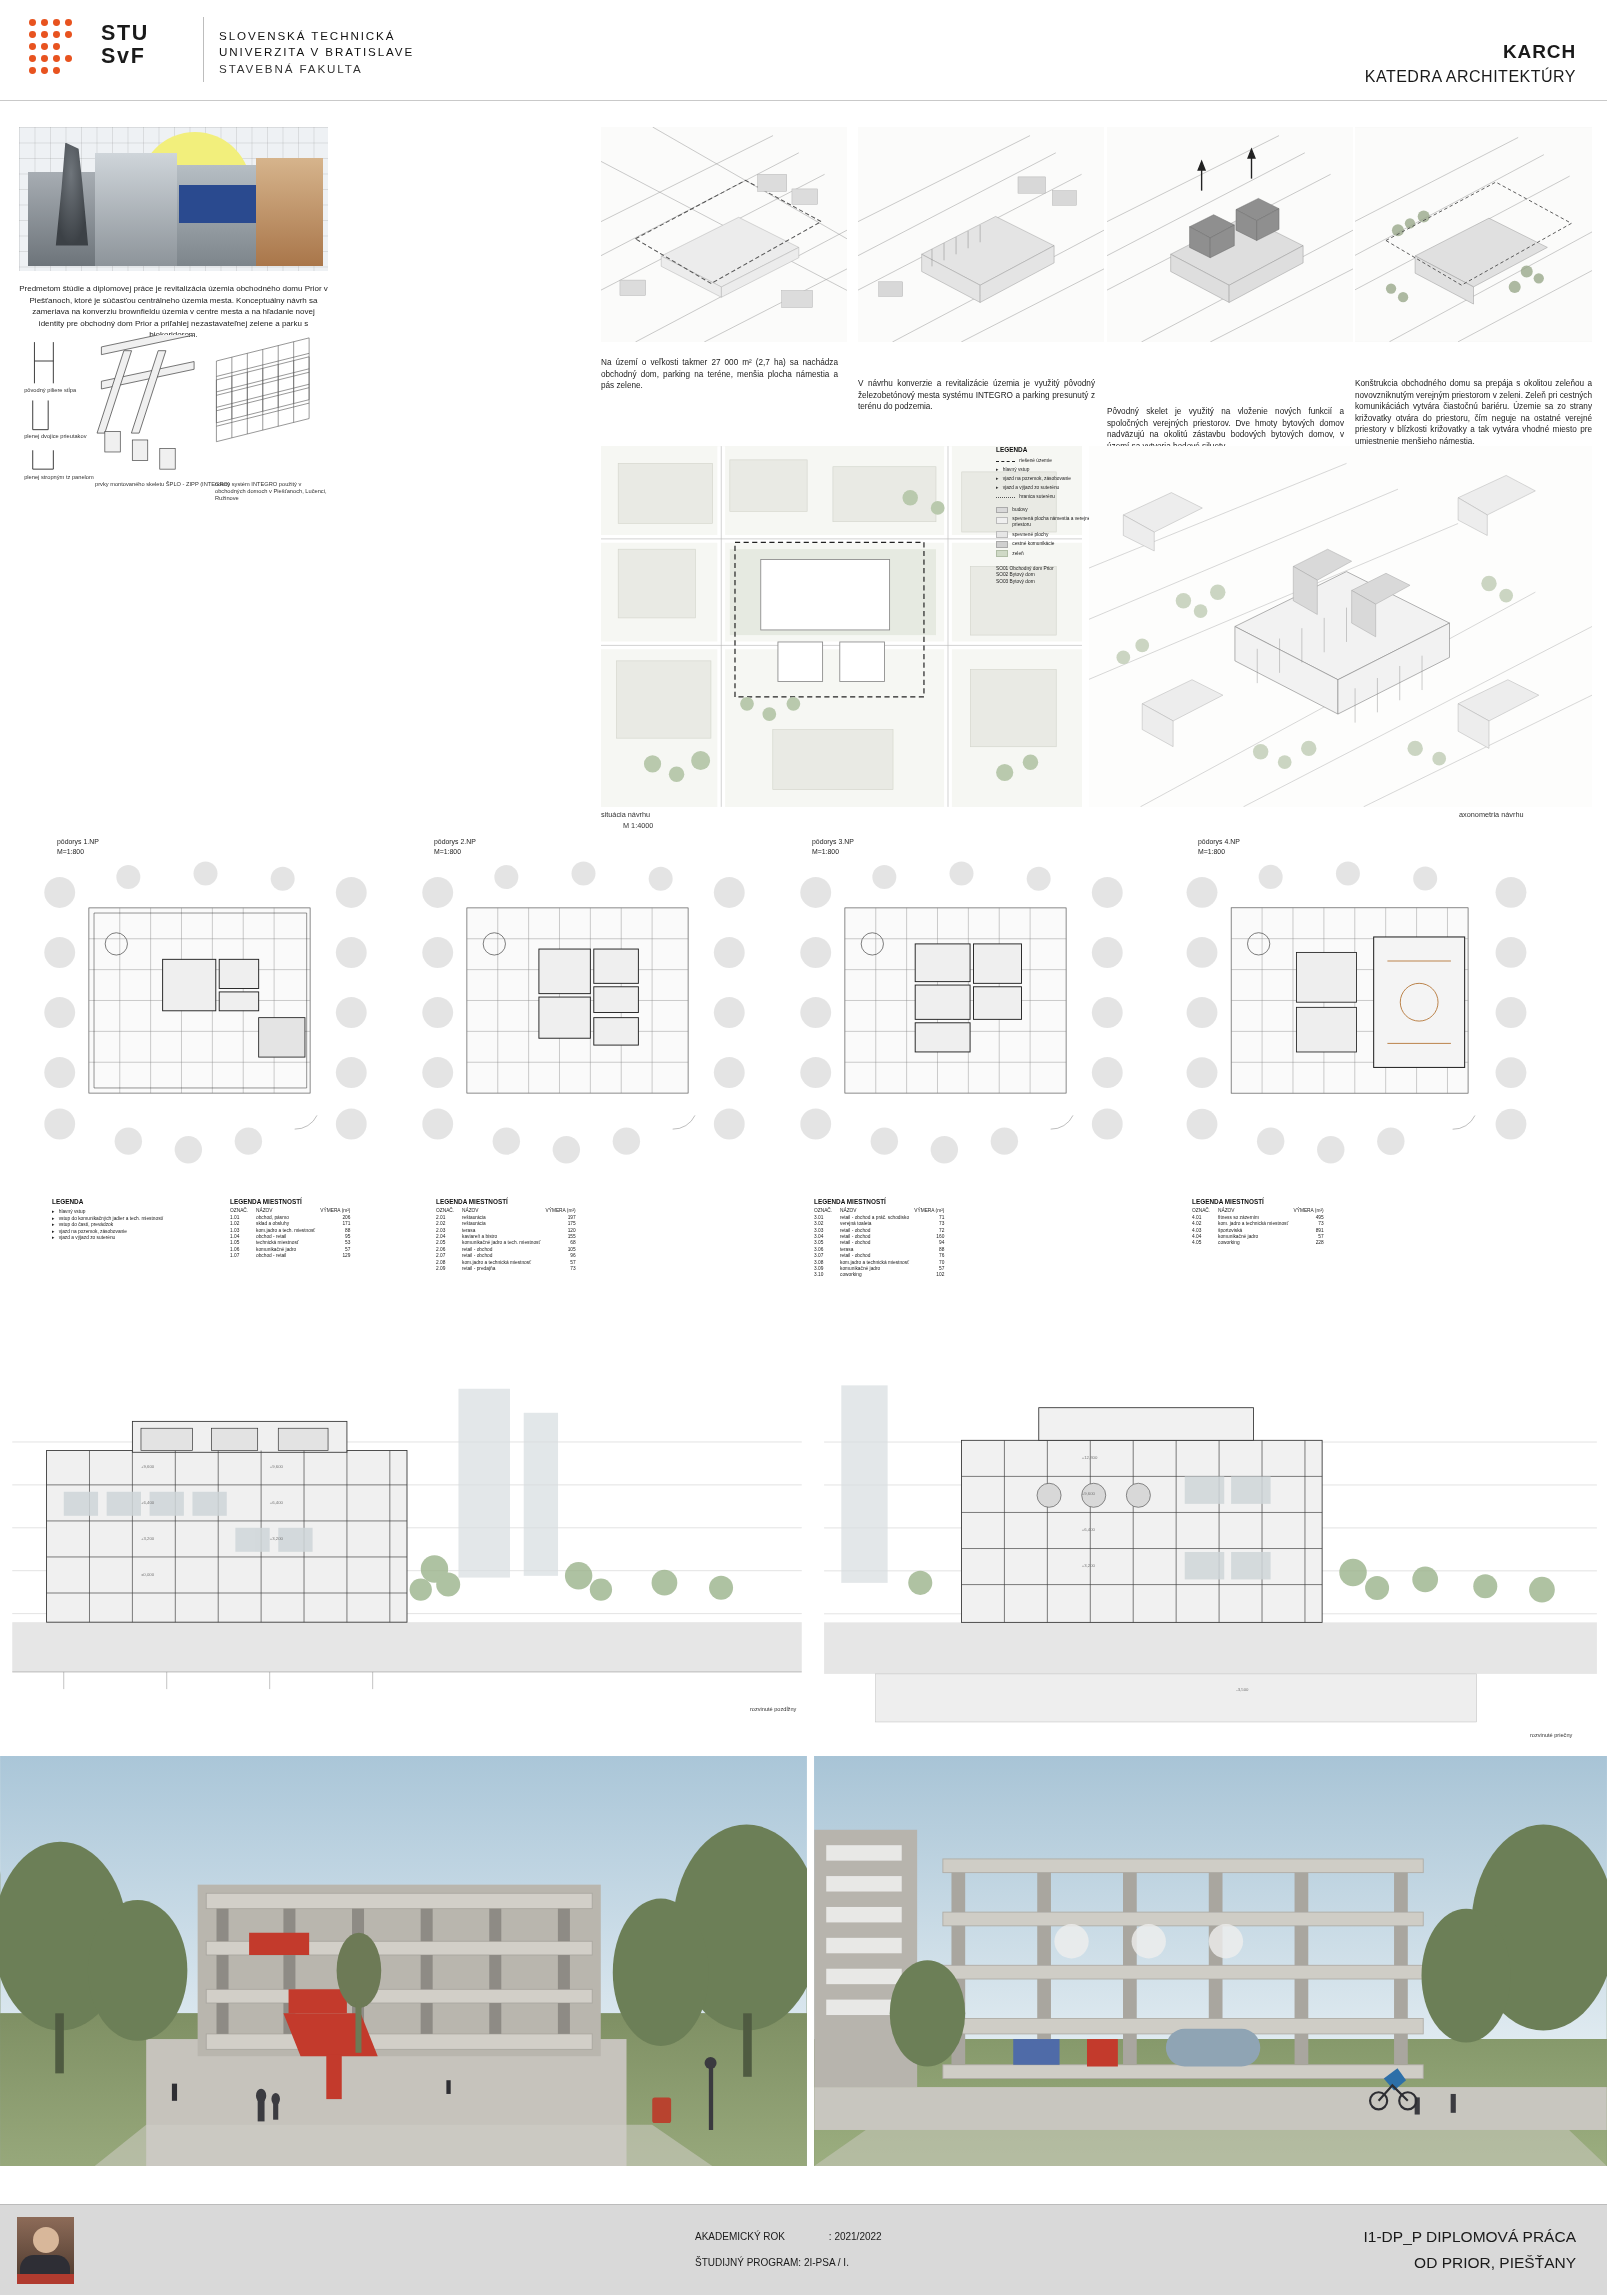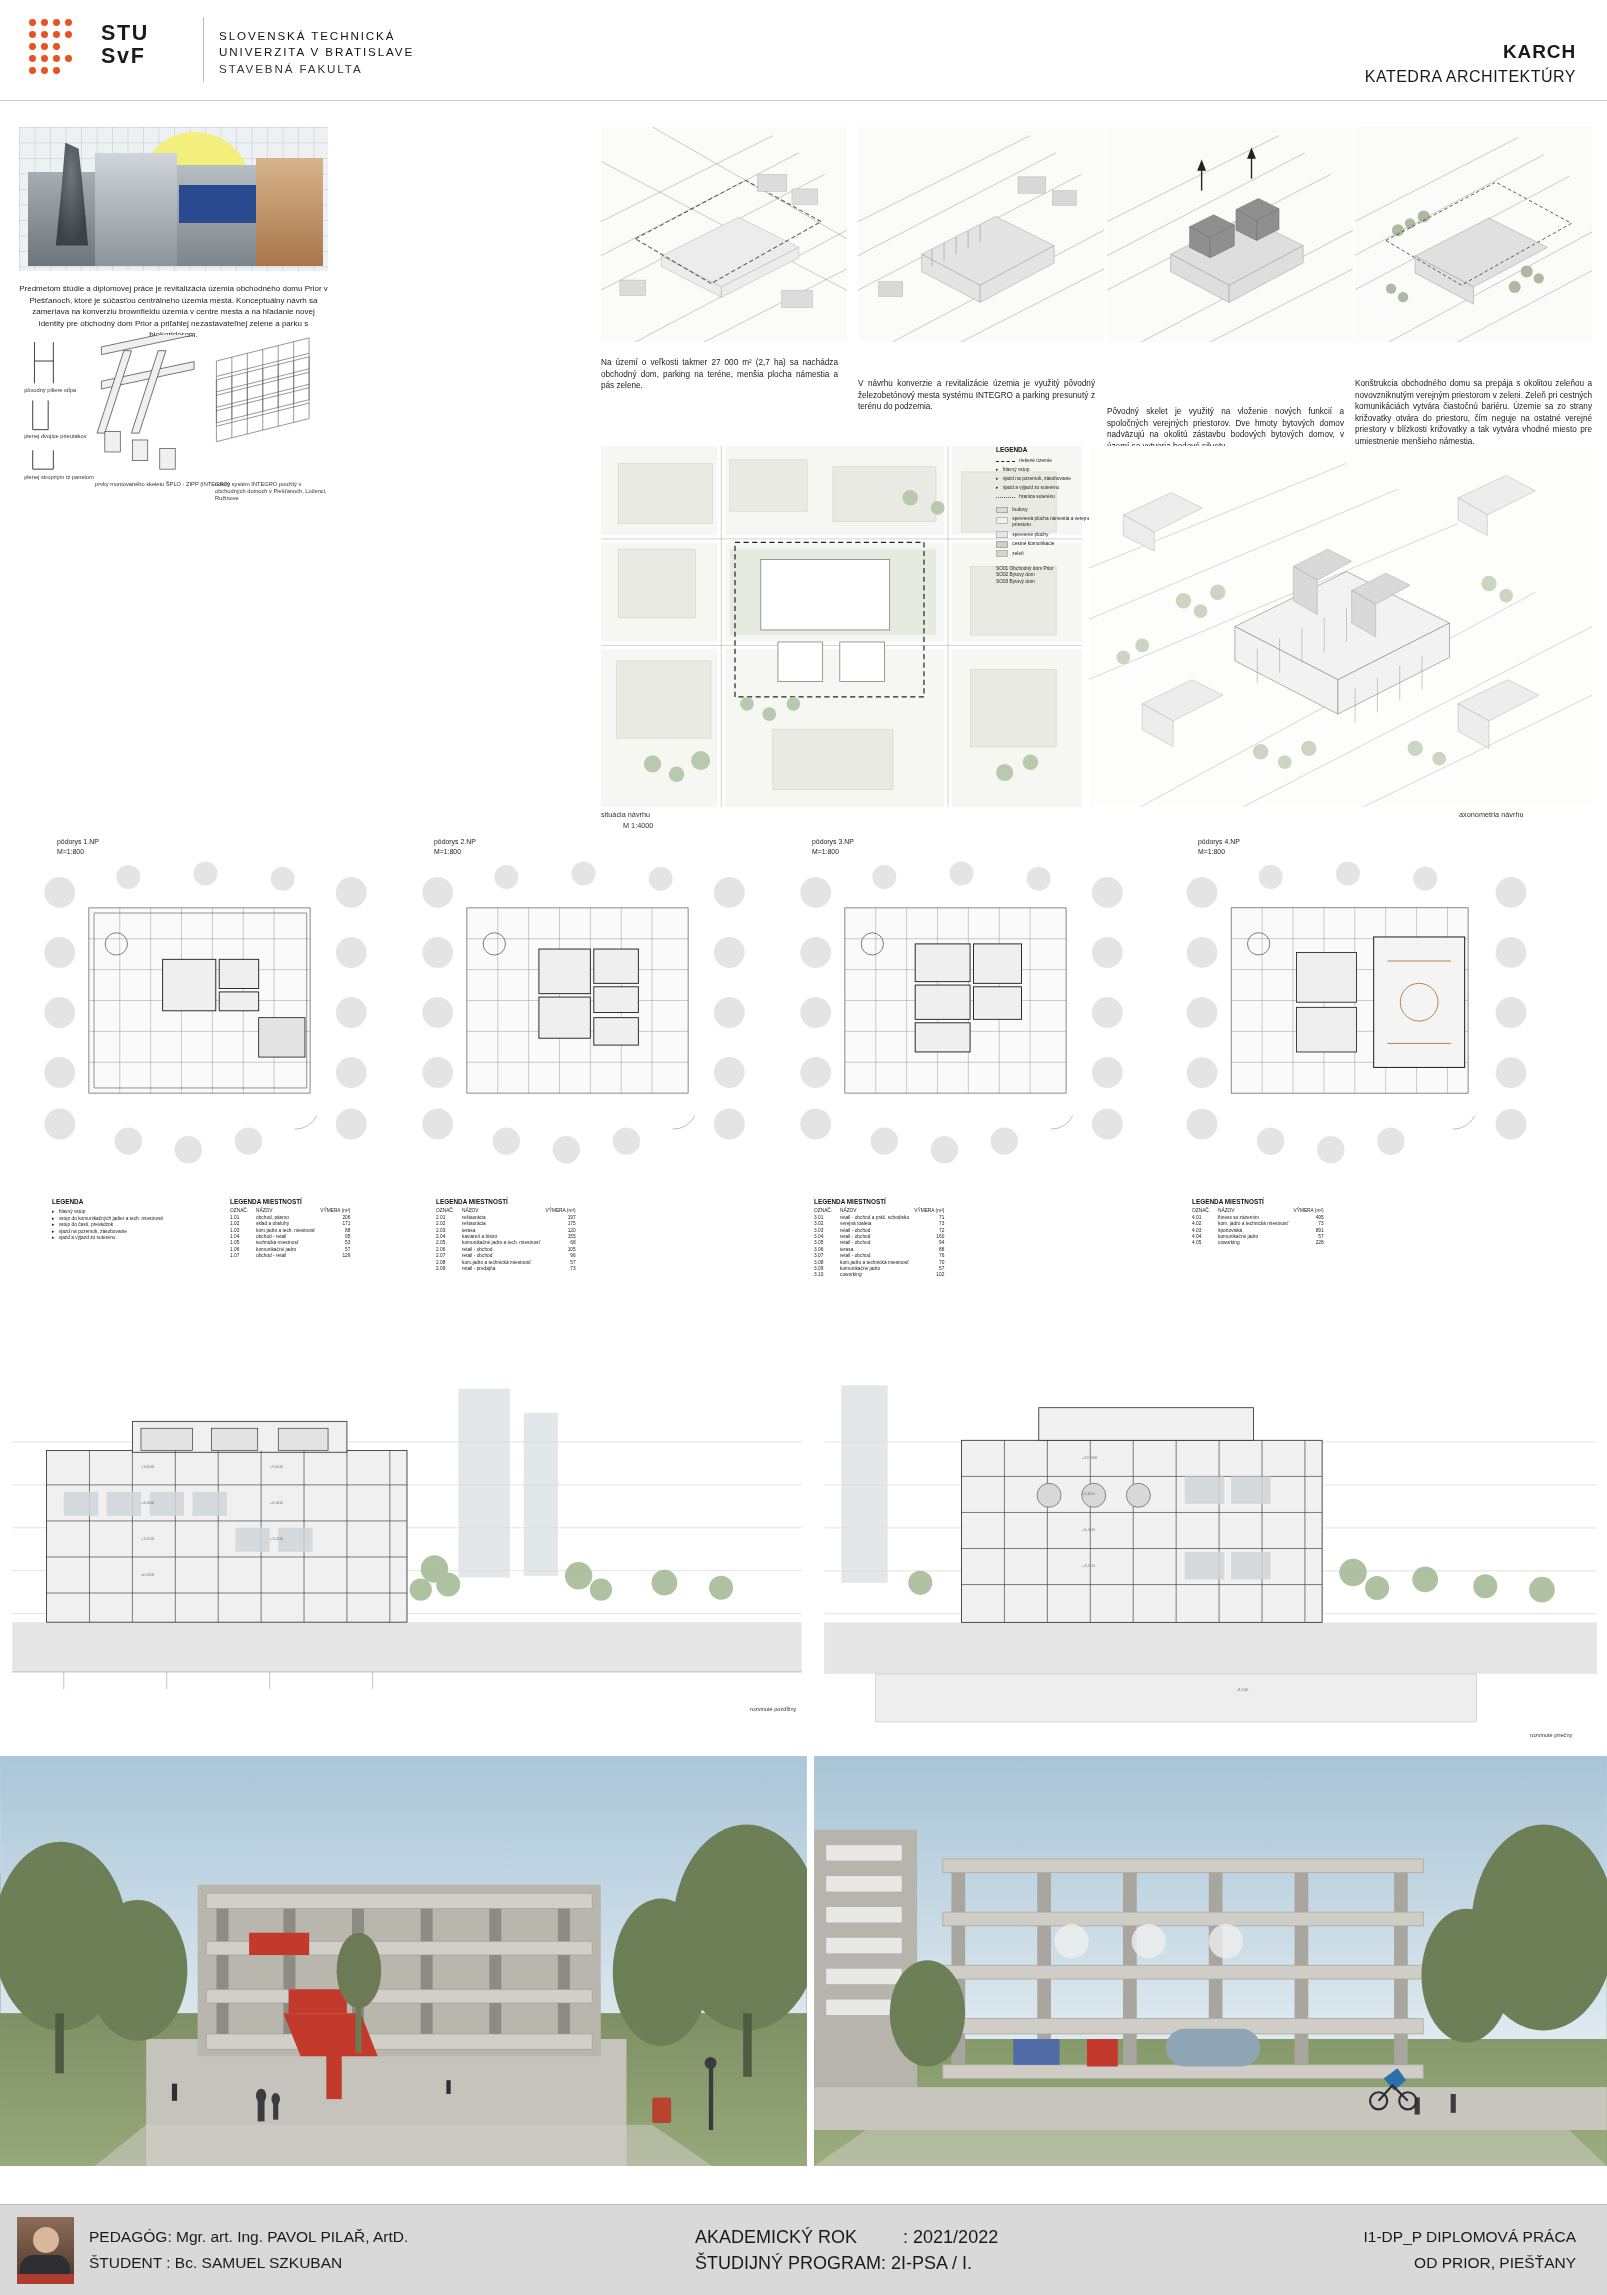--- a/index.html
+++ b/index.html
@@ -96,21 +96,21 @@
   .footer {
     position:absolute; left:0; bottom:0; width:1607px; height:91px;
     background:#d9d9d9; border-top:0.9px solid #bcbcbc;
   }
   .foot-photo { position:absolute; left:17px; top:12px; width:57px; height:67px;
       background:linear-gradient(#8d6b58,#4a372c); overflow:hidden; }
   .foot-photo .head { position:absolute; left:15.5px; top:10.3px; width:26px; height:26px; border-radius:50%; background:#d8b79a; }
   .foot-photo .body { position:absolute; left:3.4px; top:38px; width:50px; height:34px; border-radius:13.7px 13.7px 0 0; background:#2e2e35; }
   .foot-photo .red { position:absolute; left:0; bottom:0; width:57px; height:10.3px; background:#b03b2f; }
   .f-col1 { position:absolute; left:89px; top:19px; font-size:15.5px; line-height:26px; }
-  .f-col2 { position:absolute; left:695px; top:19px; font-size:18px; line-height:26px; }
+  .f-col2 { position:absolute; left:695px; top:19px; font-size:10px; line-height:26px; }
   .f-col3 { position:absolute; right:31px; top:19px; font-size:15.5px; line-height:26px; text-align:right; }
 </style>
 </head>
 <body>
 
 <div class="page">
 
   <div class="header">
     <div class="logo-dots">
       <i style="left:0;top:0"></i>
@@ -1163,30 +1163,20 @@
         </g>
     </svg>
   </div>
 
   <div class="footer">
     <div class="foot-photo">
       <div class="head"></div>
       <div class="body"></div>
       <div class="red"></div>
     </div>
-    <div class="f-col1">
-      <div>
-        <span>PEDAGÓG</span>:
-        <span>Mgr. art. Ing. PAVOL PILAŘ, ArtD.</span>
-      </div>
-      <div>
-        <span>ŠTUDENT</span> :
-        <span>Bc. SAMUEL SZKUBAN</span>
-      </div>
-    </div>
     <div class="f-col2">
       <div>
         <span>AKADEMICKÝ ROK</span>
         <span style="display:inline-block;width:41px"></span>:
         <span>2021/2022</span>
       </div>
       <div>
         <span>ŠTUDIJNÝ PROGRAM</span>:
         <span>2I-PSA / I.</span>
       </div>

